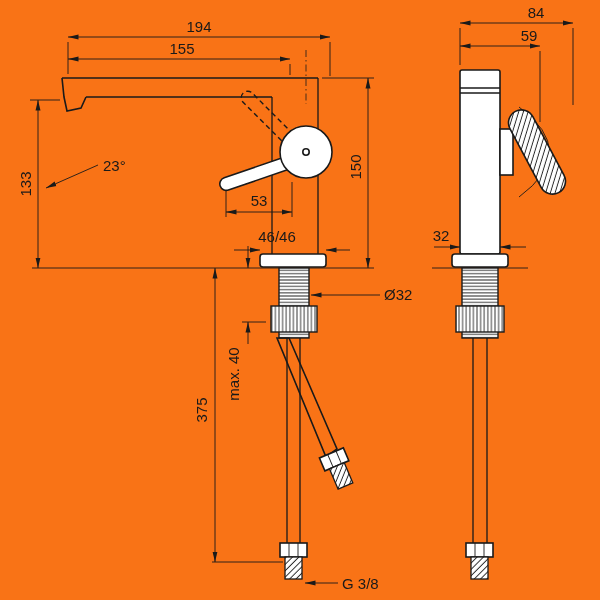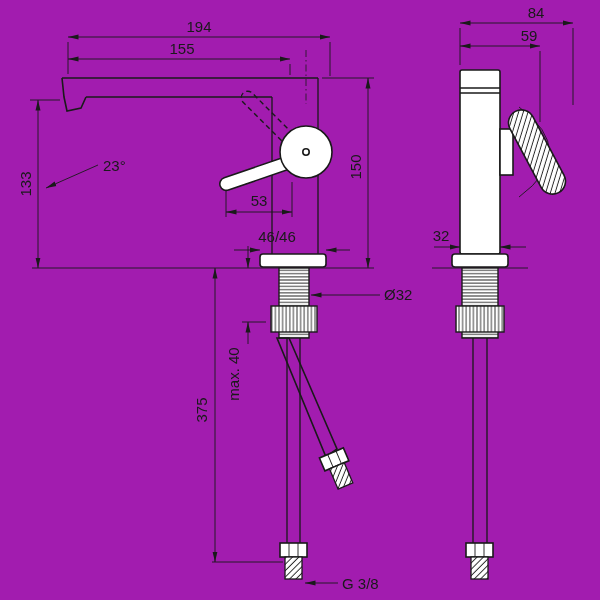--- a/index.html
+++ b/index.html
@@ -1,16 +1,16 @@
 <!DOCTYPE html>
 <html><head>
 <meta charset="utf-8">
 <style>
   html,body{margin:0;padding:0;background:#ffffff;}
-  .canvas{width:600px;height:600px;background:#a21caf;position:relative;font-family:"Liberation Sans",sans-serif;}
+  .canvas{width:600px;height:600px;background:#f97316;position:relative;font-family:"Liberation Sans",sans-serif;}
   svg{display:block;}
   .obj{stroke:#1a1a1a;stroke-width:1.6;fill:#ffffff;}
   .objn{stroke:#1a1a1a;stroke-width:1.6;fill:none;}
   .dash{stroke:#1a1a1a;stroke-width:1.4;fill:none;stroke-dasharray:5 3.5;}
   .cl{stroke:#1a1a1a;stroke-width:.8;fill:none;stroke-dasharray:7 3 1.5 3;}
   .thin{stroke:#1a1a1a;stroke-width:.9;fill:none;}
   .med{stroke:#1a1a1a;stroke-width:1.3;fill:none;}
   .dim-text{font-size:15px;fill:#1a1a1a;}
   .mid{text-anchor:middle;}
 </style>

